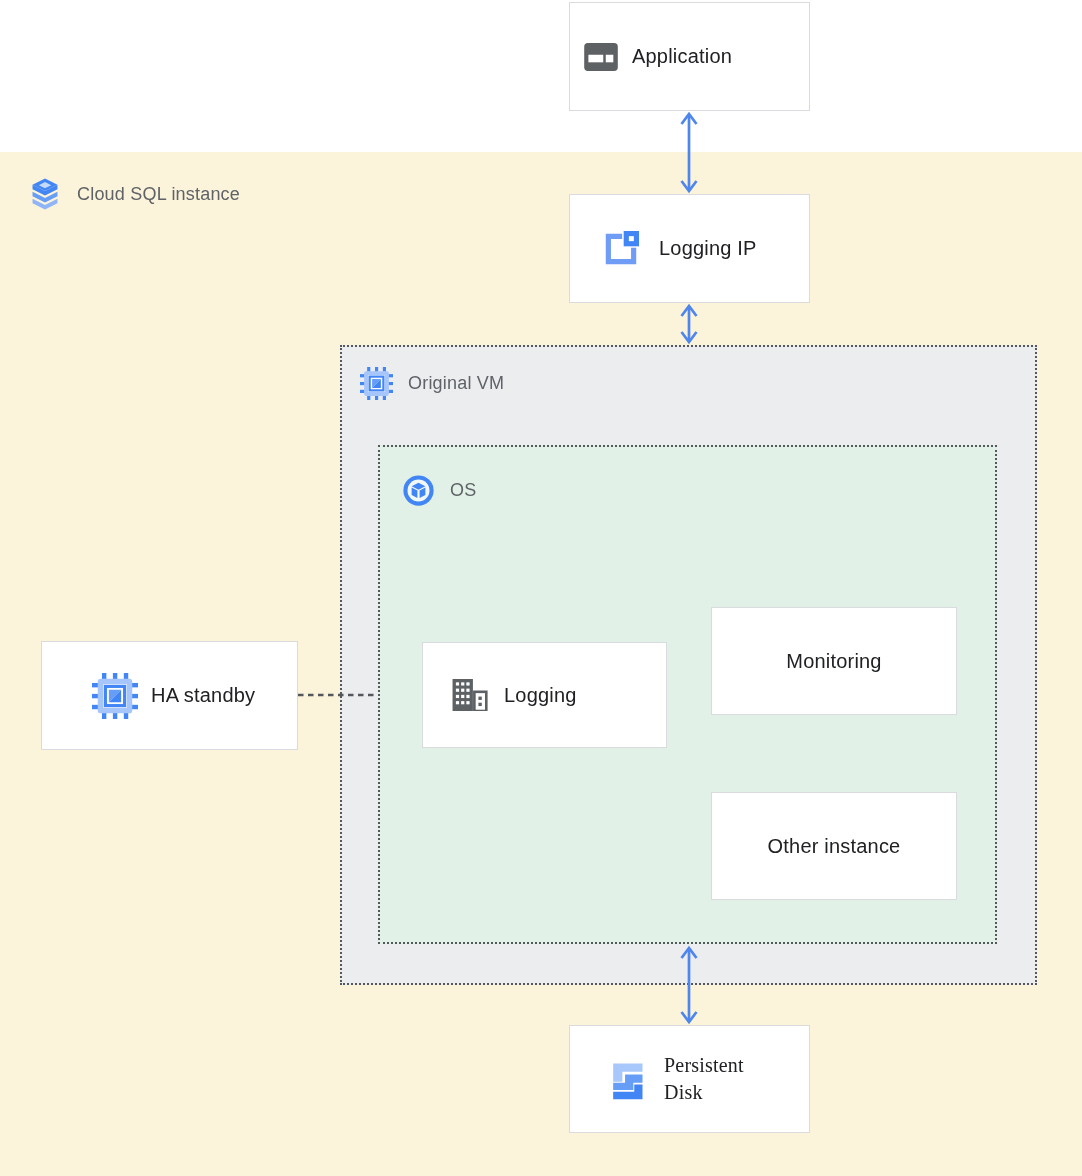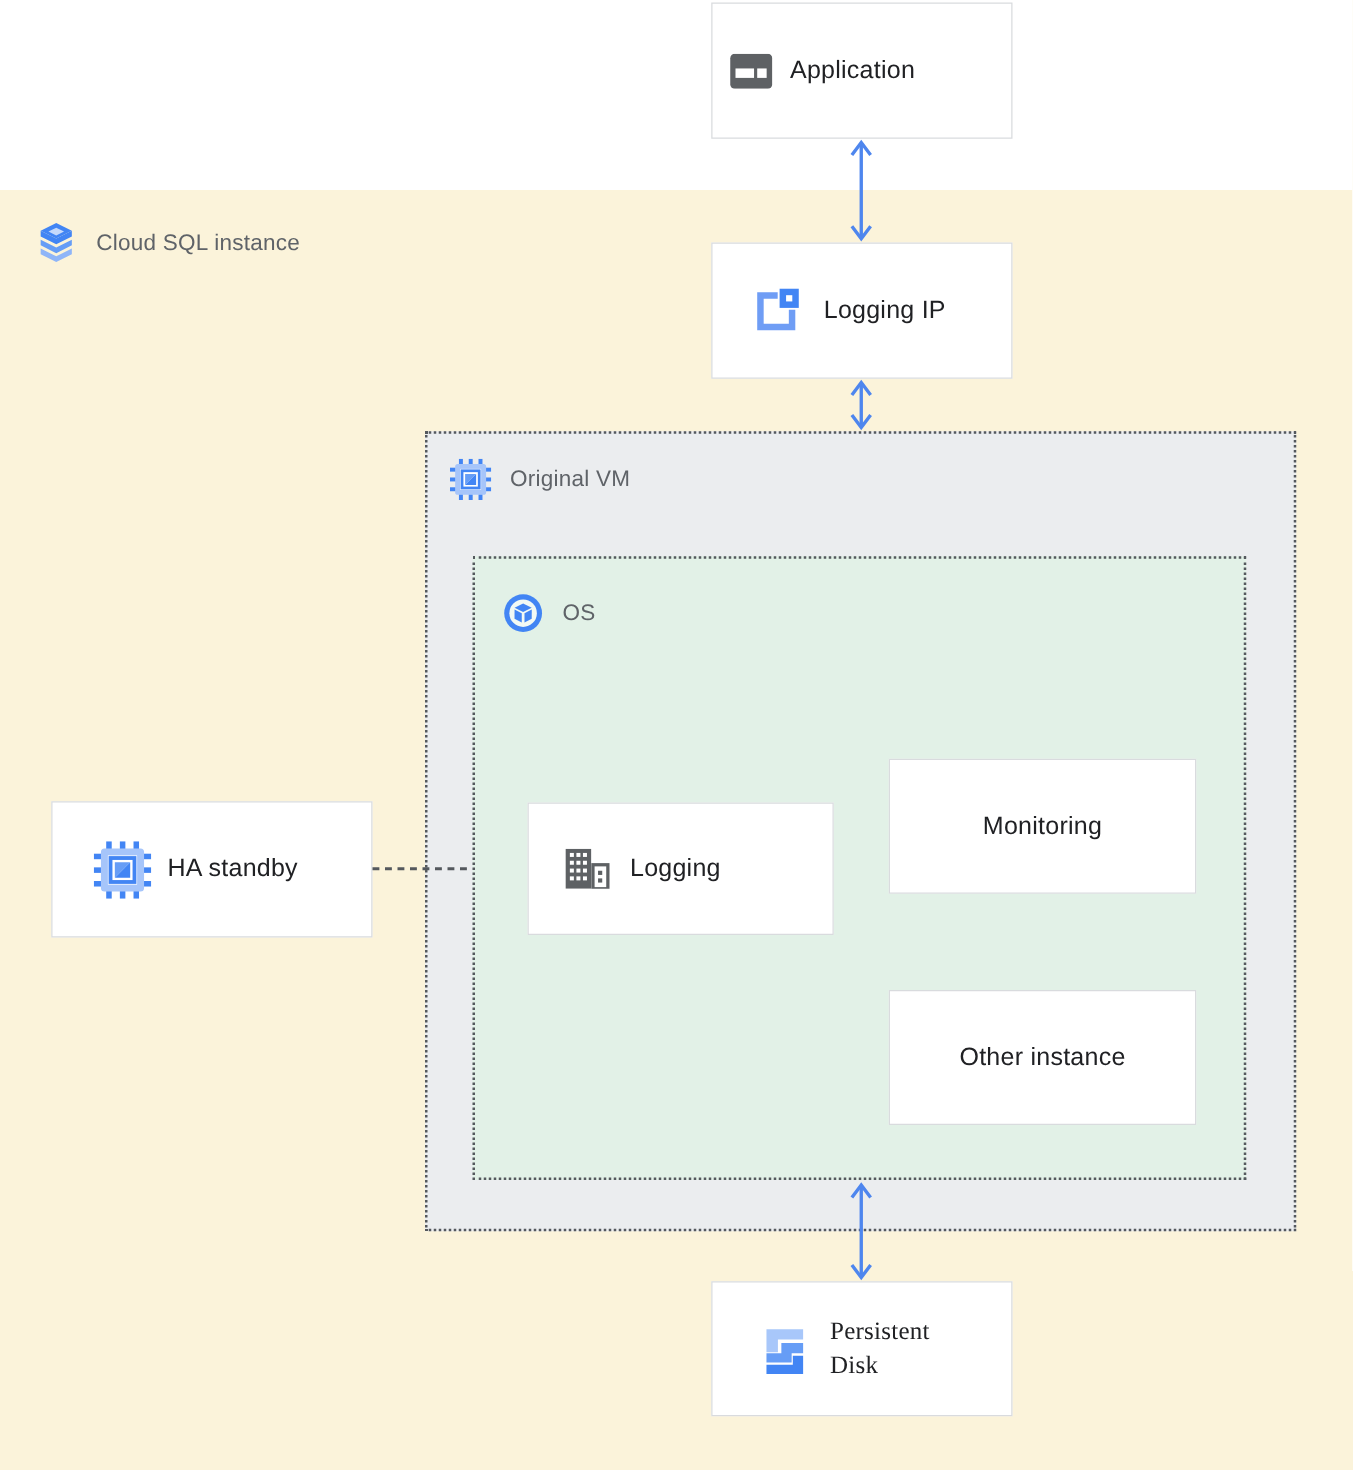--- a/index.html
+++ b/index.html
@@ -19,21 +19,21 @@
 
   
   .node { position:absolute; background:#ffffff; border:1px solid #D9DBDE;
           display:flex; align-items:center; color:#202124; font-size:20px; letter-spacing:.2px; }
   .node .icon { flex:0 0 auto; display:flex; align-items:center; justify-content:center; }
   .node .lbl { white-space:nowrap; }
   .node.centered { justify-content:center; }
 
   .node-application    { left:569px; top:2px;    width:241px; height:109px; padding-left:14px; gap:14px; }
   .node-static-ip      { left:569px; top:194px;  width:241px; height:109px; padding-left:28px; gap:15px; }
-  .node-ha-standby     { left:41px;  top:641px;  width:257px; height:109px; padding-left:33px; gap:13px; }
+  .node-ha-standby     { left:41px;  top:641px;  width:257px; height:109px; padding-left:50px; gap:13px; }
   .node-database       { left:422px; top:642px;  width:245px; height:106px; padding-left:28px; gap:15px; }
   .node-logging        { left:710px; top:488px;  width:247px; height:105px; }
   .node-monitoring     { left:711px; top:607px;  width:246px; height:108px; }
   .node-other-services { left:711px; top:792px;  width:246px; height:108px; }
   .node-persistent-disk{ left:569px; top:1025px; width:241px; height:108px; padding-left:34px; gap:16px; }
   .node-persistent-disk .lbl { white-space:normal; width:108px; line-height:1.35;font-family:Liberation Serif, serif; }
 
   
   .region-label { position:absolute; display:flex; align-items:center; gap:15px;
                   color:#5F6368; font-size:18px; letter-spacing:.2px; }

